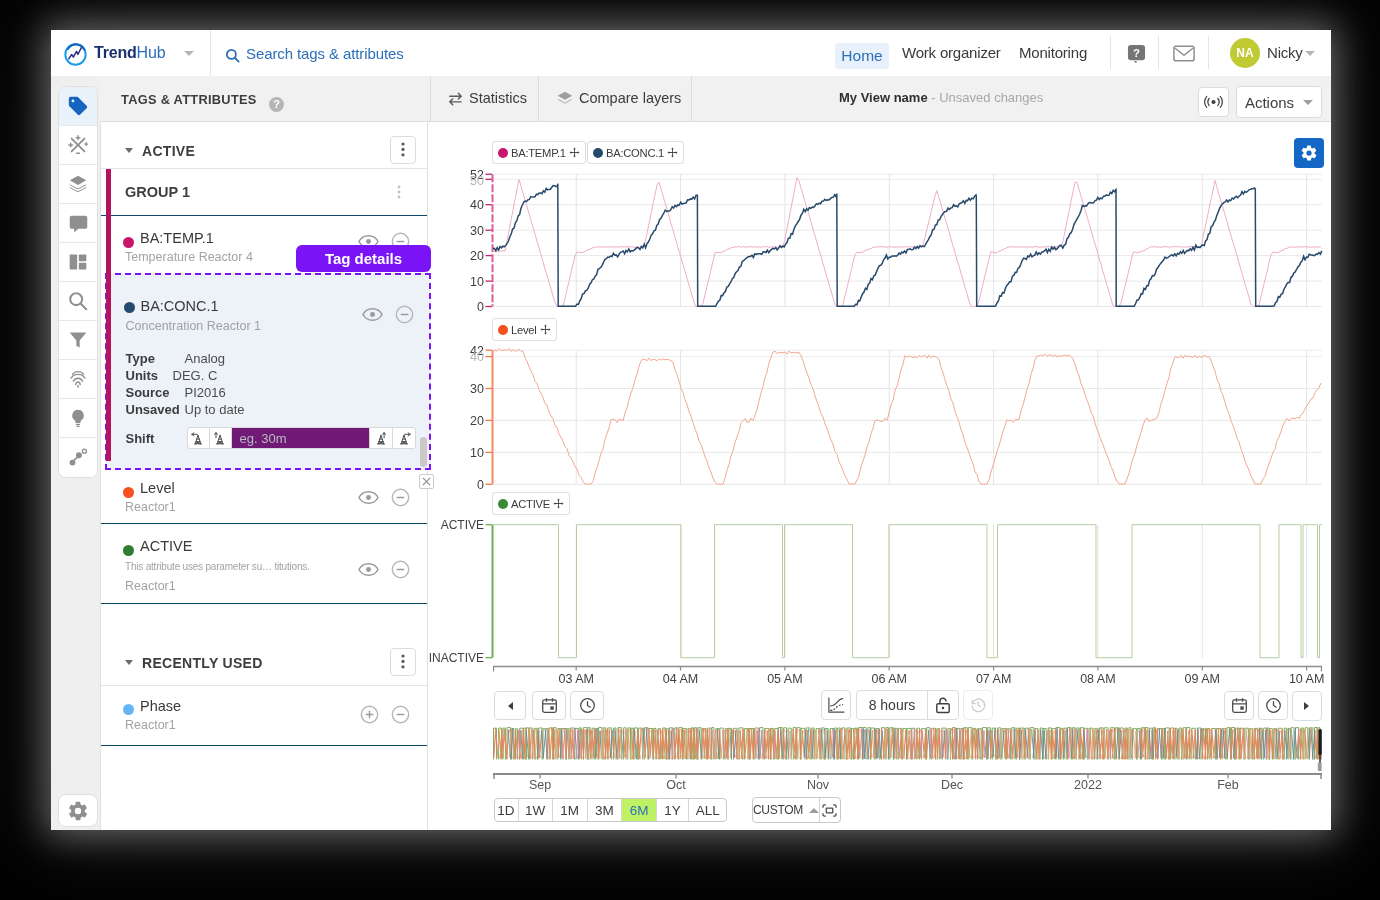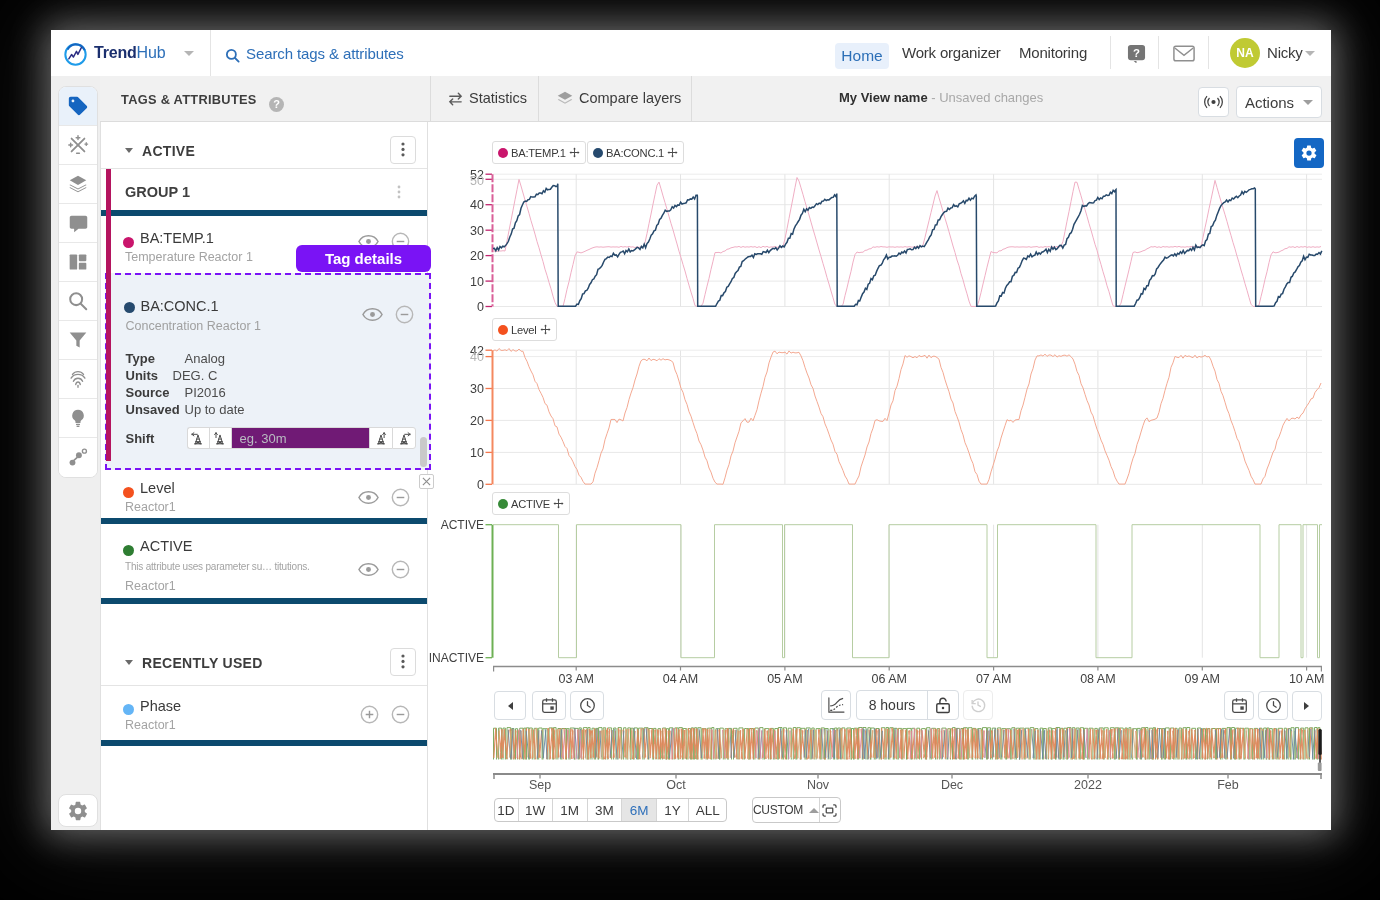--- a/index.html
+++ b/index.html
@@ -29,37 +29,37 @@
 .railgroup .railcell:last-child { border-bottom:none; }
 .railcell.active { background:#e9f1fa; }
 .gearcell { position:absolute; left:7px; top:718px; width:40px; height:33px; border:1px solid #e0e0e0; border-radius:8px; }
 
 
 #panel { position:absolute; left:49px; top:92px; width:328px; height:708px; background:#fff; border-left:1px solid #e0e0e0; border-right:1px solid #e0e0e0; }
 .sechead { position:relative; height:37px; border-bottom:1px solid #e4e4e4; }
 .sechead .tri { position:absolute; left:24px; top:16px; width:0; height:0; border-left:4.5px solid transparent; border-right:4.5px solid transparent; border-top:5.5px solid #6a6a6a; }
 .sechead .t { position:absolute; left:41px; top:11px; font-size:14px; font-weight:bold; color:#3d3d3d; letter-spacing:0.3px; }
 .kbtn { position:absolute; right:11px; width:26px; height:28px; border:1px solid #dcdcdc; border-radius:4px; background:#fff; display:flex; align-items:center; justify-content:center; }
-.row { position:relative; border-bottom:6px solid #0c4a6e; }
+.row { position:relative; border-bottom:1px solid #0c4a6e; }
 .dot11 { position:absolute; width:11px; height:11px; border-radius:50%; }
 .rname { position:absolute; left:39px; font-size:14.5px; color:#3a3a3a; }
 .rsub { position:absolute; left:24px; font-size:12.5px; color:#a3a3a3; }
 .icoR { position:absolute; display:flex; align-items:center; }
 
 
 .chip { position:absolute; height:23px; background:#fff; border:1px solid #ddd; border-radius:3px; display:flex; align-items:center; padding:0 5px; gap:3px; }
 .chip .dot { width:10px; height:10px; border-radius:50%; flex:none; }
 .chip .cl { font-size:11.2px; letter-spacing:-0.25px; color:#3a3a3a; white-space:nowrap; }
 
 
 .cbtn { position:absolute; height:29px; background:#fff; border:1px solid #d8dde2; border-radius:4px; display:flex; align-items:center; justify-content:center; }
 .tr-group { position:absolute; left:442.5px; top:768px; height:24px; border:1px solid #c9c9c9; border-radius:4px; background:#fff; display:flex; }
 .tr-group .tb { font-size:13.5px; color:#3d3d3d; border-right:1px solid #d5d5d5; display:flex; align-items:center; justify-content:center; }
 .tr-group .tb:last-child { border-right:none; }
-.tb.on { background:#e5e5e5; color:#2f70ba; }
+.tb.on { background:#bef264; color:#2f70ba; }
 </style></head>
 <body>
 <div id="card">
 
 <div id="nav">
   <div class="logo"><svg width="23" height="23" viewBox="0 0 24 24" fill="none">
           <circle cx="12" cy="12" r="10.6" stroke="#1e9be9" stroke-width="2.1"></circle>
           <path d="M3.8 6.8A10.6 10.6 0 0 1 12 1.4a10.6 10.6 0 0 1 9.6 6.1" stroke="#1565c0" stroke-width="2.1"></path>
           <path d="M5 16.5l3-4.5 1.8 2.7 3.2-6 1.5 3.2 3.6-7" stroke="#2d2e83" stroke-width="1.5" stroke-linejoin="round" stroke-linecap="round"></path>
         </svg></div>
@@ -215,21 +215,21 @@
     <div class="abs" style="right:25px;top:15px"><svg width="6" height="18" viewBox="0 0 6 18" fill="#c2c2c2">
             <circle cx="3" cy="3" r="1.4"></circle>
             <circle cx="3" cy="8" r="1.4"></circle>
             <circle cx="3" cy="13" r="1.4"></circle>
           </svg></div>
   </div>
 
   <div class="row" style="height:57px;border-bottom:none">
     <span class="dot11" style="left:22px;top:21px;background:#c9156c"></span>
     <div class="rname" style="top:14px">BA:TEMP.1</div>
-    <div class="rsub" style="top:34px">Temperature Reactor 1</div>
+    <div class="rsub" style="top:34px">Temperature Reactor 4</div>
     <div class="icoR" style="right:17px;top:16px;gap:12px">
           <svg width="21" height="15" viewBox="0 0 22 15" fill="none">
             <path d="M11 1.5C6.5 1.5 2.8 4 1 7.5 2.8 11 6.5 13.5 11 13.5S19.2 11 21 7.5C19.2 4 15.5 1.5 11 1.5z" stroke="#9a9a9a" stroke-width="1.6"></path>
             <circle cx="11" cy="7.5" r="2.6" fill="#9a9a9a"></circle>
           </svg>
           <svg width="19" height="19" viewBox="0 0 20 20" fill="none">
             <circle cx="10" cy="10" r="8.6" stroke="#b7b7b7" stroke-width="1.5"></circle>
             <path d="M6 10h8" stroke="#9a9a9a" stroke-width="1.5"></path>
           </svg>
         </div>

